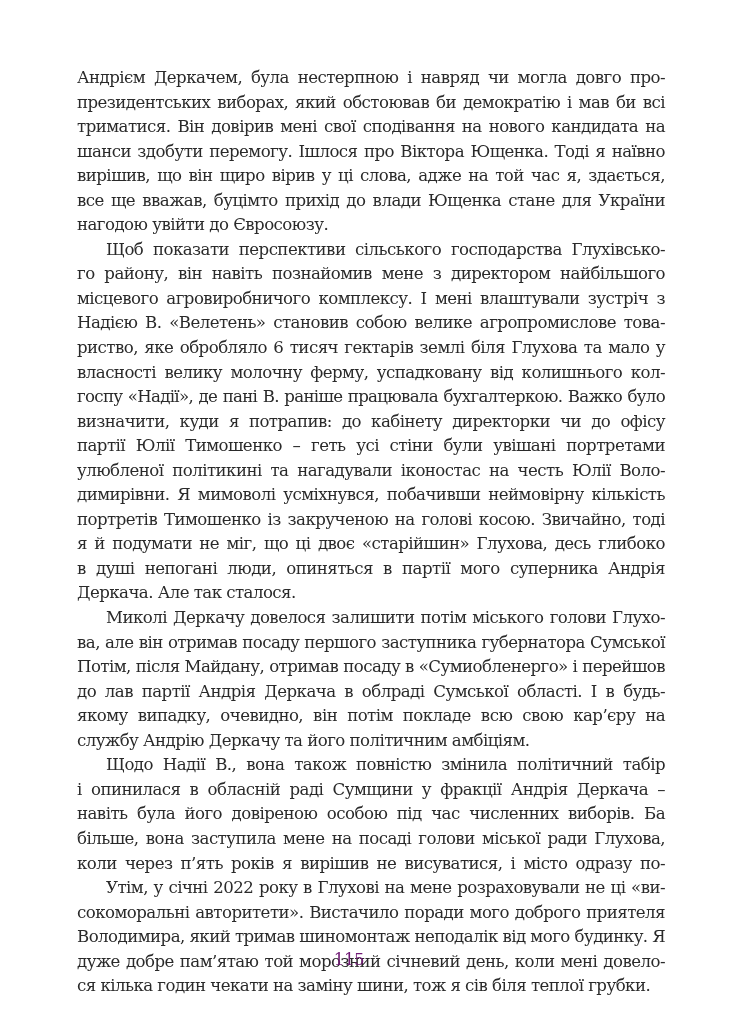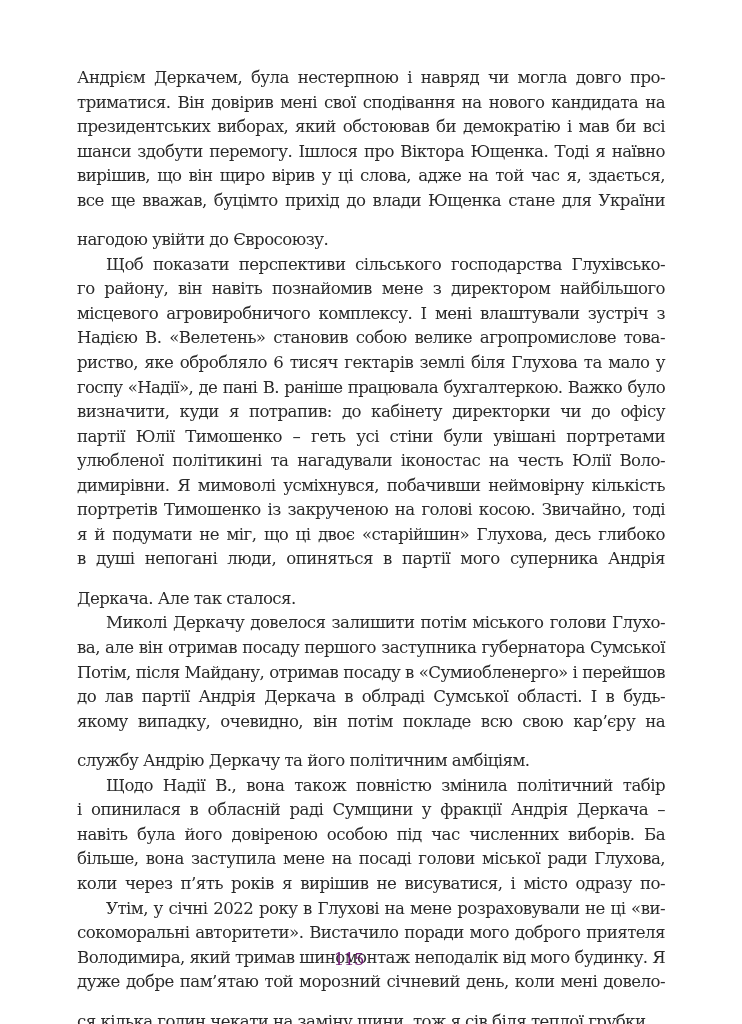--- a/index.html
+++ b/index.html
@@ -32,21 +32,20 @@
     }
     .line {
       display: block;
       text-align: justify;
       text-align-last: justify;
       white-space: nowrap;
       overflow: visible;
     }
     .line.last {
       text-align-last: left;
-      margin-top: 15px;
     }
     .line.indent {
       text-indent: 29px;
     }
     .page-number {
       position: absolute;
       left: 0;
       width: 698px;
       top: 950px;
       text-align: center;
@@ -55,33 +54,34 @@
       color: #701a75;
       letter-spacing: -0.4px;
     }
   </style>
 </head>
 <body>
 
 <div class="page" id="page-body">
     <div class="para">
       <span class="line">Андрієм Деркачем, була нестерпною і навряд чи могла довго про-</span>
+      <span class="line">президентських виборах, який обстоював би демократію і мав би всі</span>
       <span class="line">триматися. Він довірив мені свої сподівання на нового кандидата на</span>
-      <span class="line">президентських виборах, який обстоював би демократію і мав би всі</span>
       <span class="line">шанси здобути перемогу. Ішлося про Віктора Ющенка. Тоді я наївно</span>
       <span class="line">вирішив, що він щиро вірив у ці слова, адже на той час я, здається,</span>
       <span class="line">все ще вважав, буцімто прихід до влади Ющенка стане для України</span>
       <span class="line last">нагодою увійти до Євросоюзу.</span>
     </div>
     <div class="para">
       <span class="line indent">Щоб показати перспективи сільського господарства Глухівсько-</span>
       <span class="line">го району, він навіть познайомив мене з директором найбільшого</span>
       <span class="line">місцевого агровиробничого комплексу. І мені влаштували зустріч з</span>
       <span class="line">Надією В. «Велетень» становив собою велике агропромислове това-</span>
       <span class="line">риство, яке обробляло 6 тисяч гектарів землі біля Глухова та мало у</span>
+      <span class="line">власності велику молочну ферму, успадковану від колишнього кол-</span>
       <span class="line" style="letter-spacing: -0.7px;">госпу «Надії», де пані В. раніше працювала бухгалтеркою. Важко було</span>
       <span class="line">визначити, куди я потрапив: до кабінету директорки чи до офісу</span>
       <span class="line">партії Юлії Тимошенко – геть усі стіни були увішані портретами</span>
       <span class="line">улюбленої політикині та нагадували іконостас на честь Юлії Воло-</span>
       <span class="line">димирівни. Я мимоволі усміхнувся, побачивши неймовірну кількість</span>
       <span class="line">портретів Тимошенко із закрученою на голові косою. Звичайно, тоді</span>
       <span class="line">я й подумати не міг, що ці двоє «старійшин» Глухова, десь глибоко</span>
       <span class="line">в душі непогані люди, опиняться в партії мого суперника Андрія</span>
       <span class="line last">Деркача. Але так сталося.</span>
     </div>

